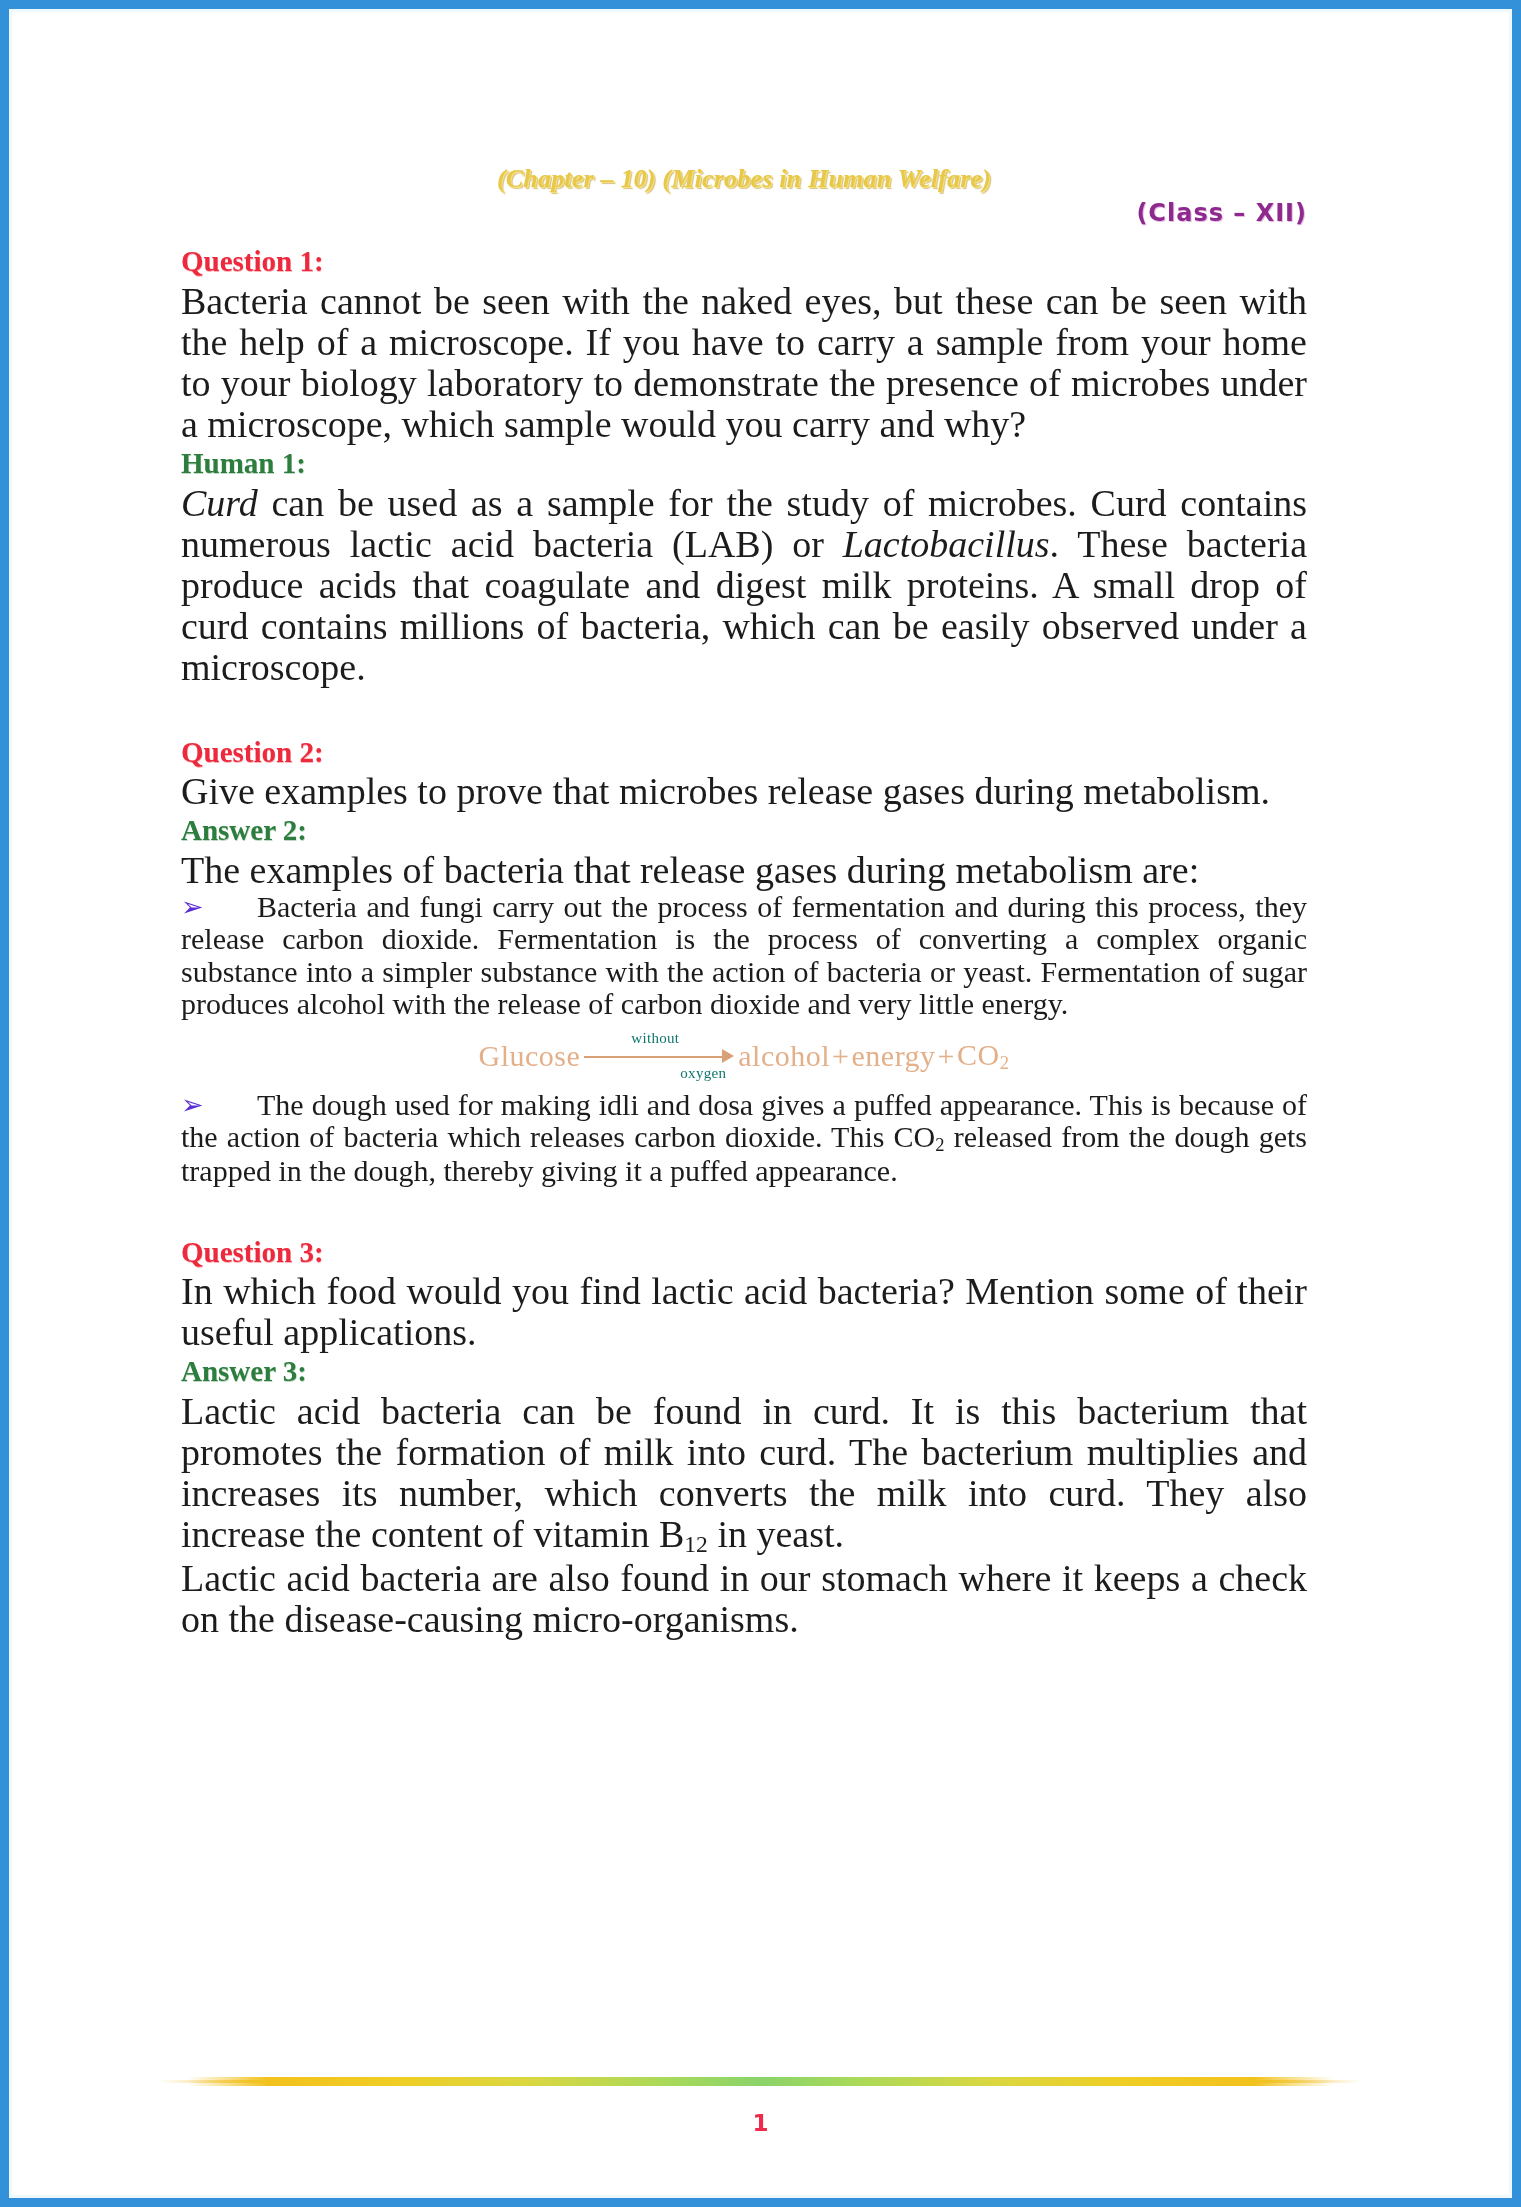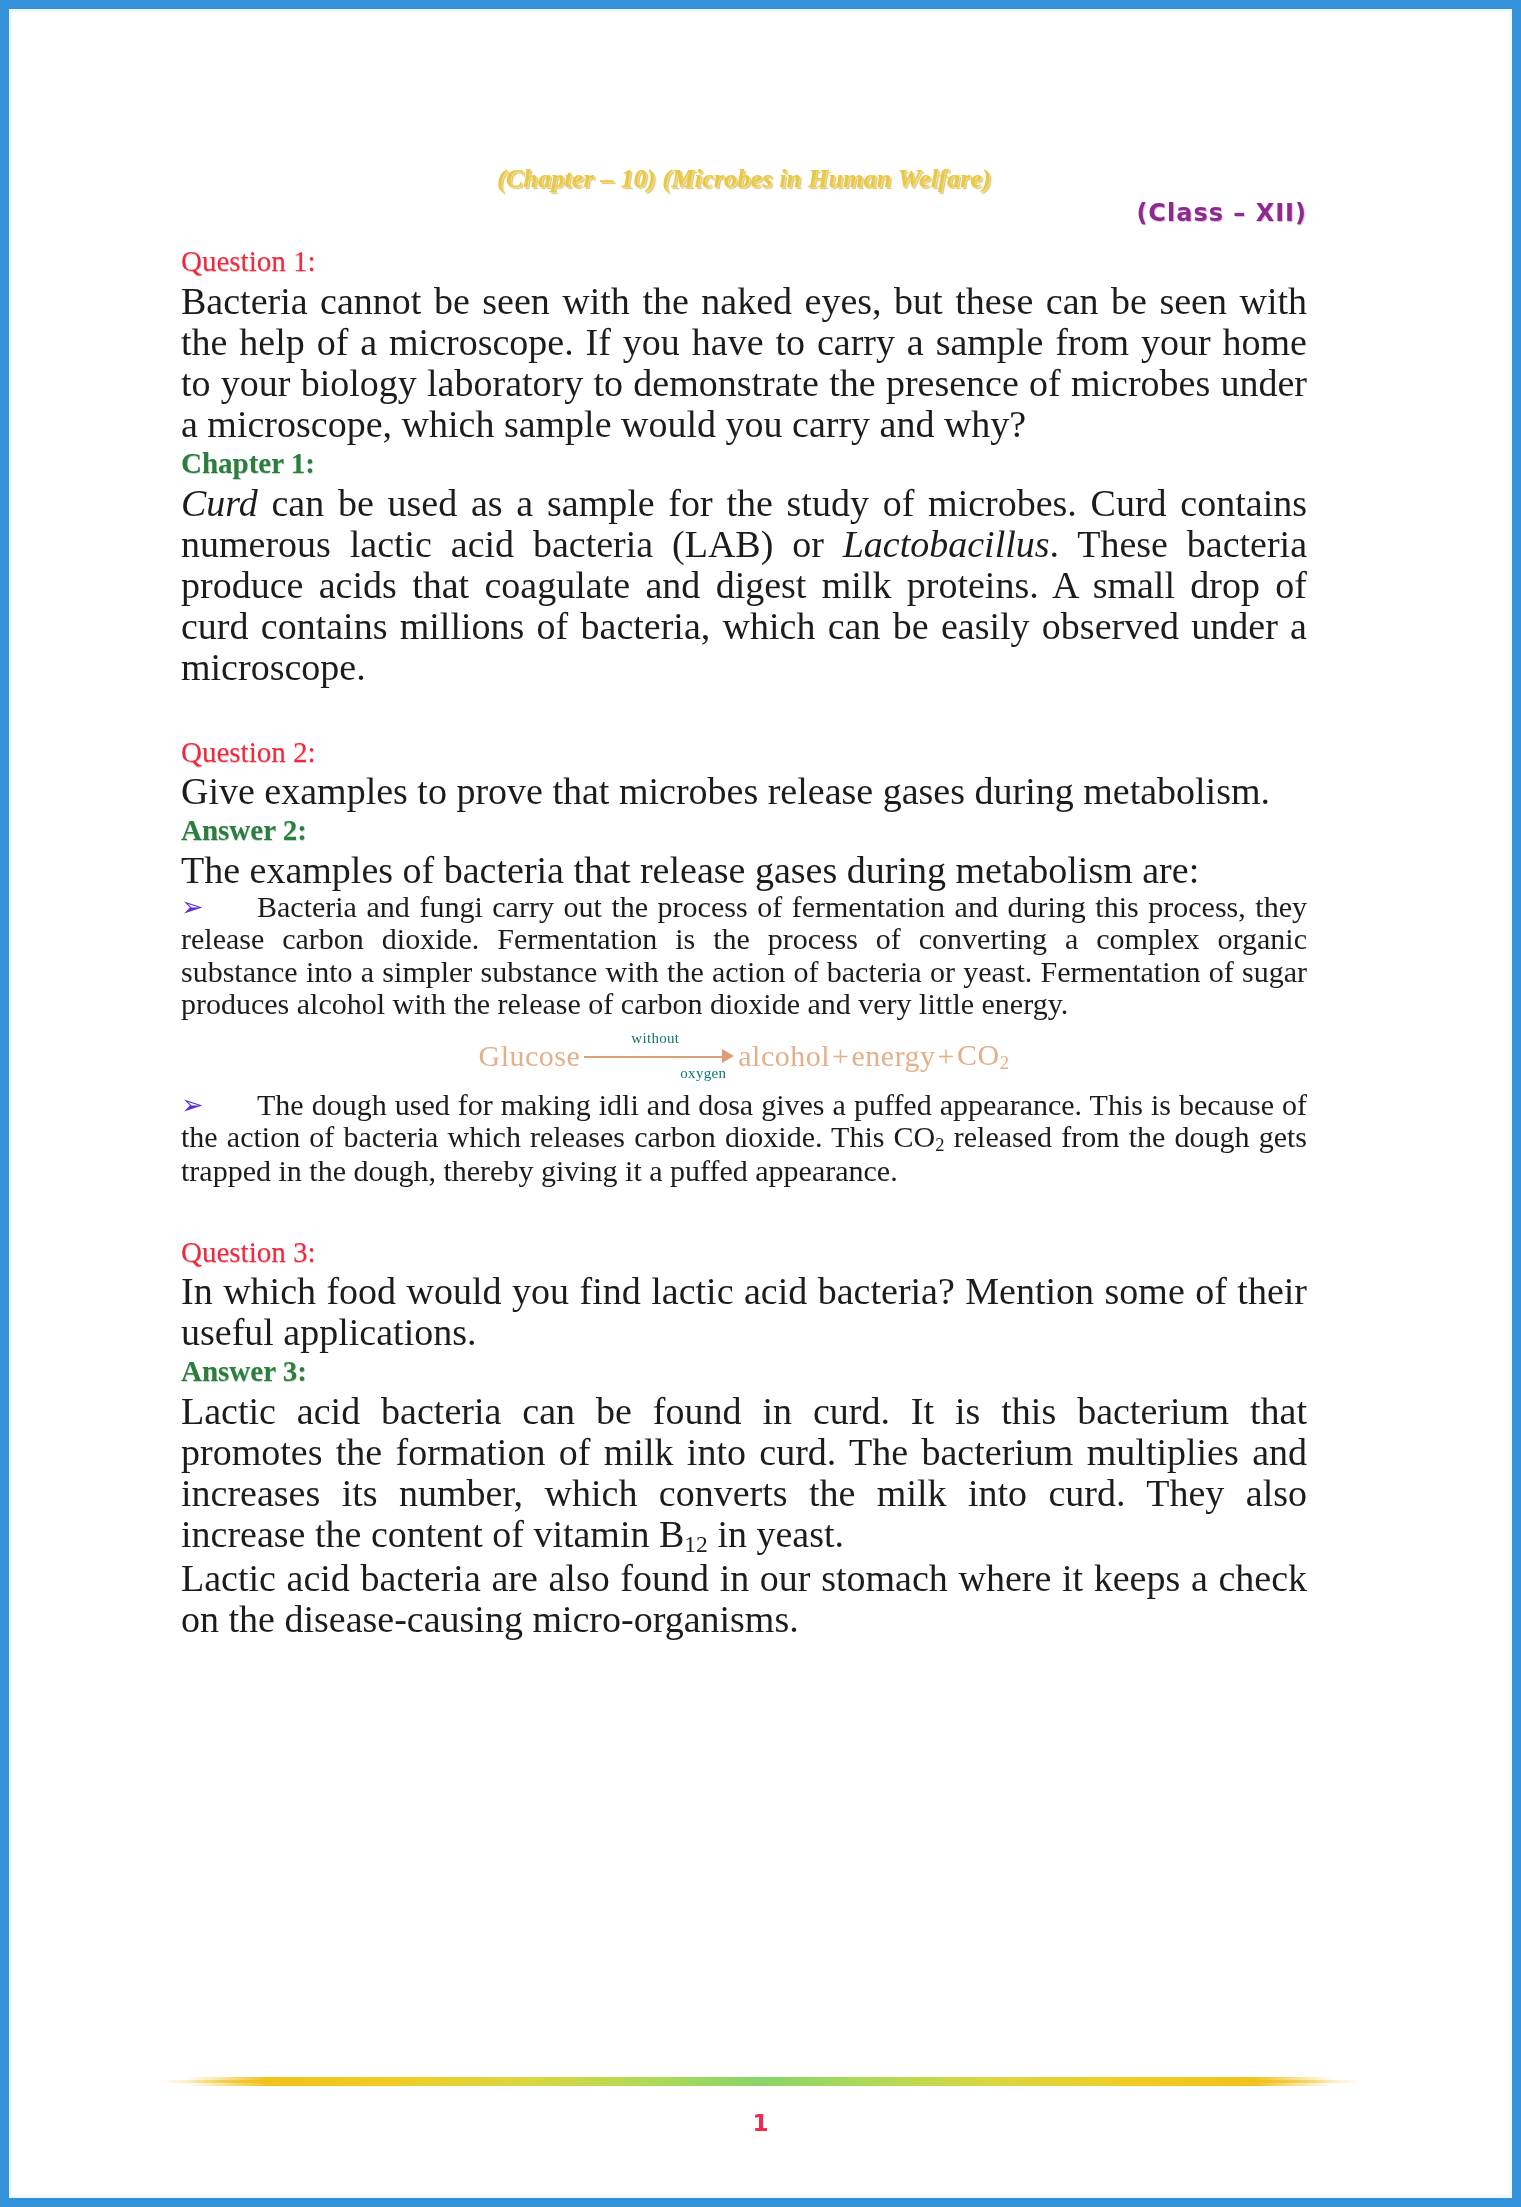--- a/index.html
+++ b/index.html
@@ -56,21 +56,21 @@
     font-weight: bold;
     font-size: 24px;
     letter-spacing: 1px;
     color: #8e2a8e;
     text-shadow: 1px 1px 0 rgba(200,120,200,0.5);
   }
 
   
   .q-head {
     color: #ed2a3d;
-    font-weight: normal;
+    font-weight: bold;
     font-size: 29px;
     margin: 0;
     line-height: 1.3;
     text-shadow: 0.5px 0.5px 0 rgba(237,42,61,0.35);
   }
   .a-head {
     color: #2c7d3e;
     font-weight: bold;
     font-size: 29px;
     margin: 0;
@@ -218,21 +218,21 @@
   <div class="page-inner-edge"></div>
 
   <div class="content">
 
     <div class="doc-title">(Chapter – 10) (Microbes in Human Welfare)</div>
     <div class="doc-subtitle">(Class – XII)</div>
 
     <div class="q-head">Question 1:</div>
     <p class="para">Bacteria cannot be seen with the naked eyes, but these can be seen with the help of a microscope. If you have to carry a sample from your home to your biology laboratory to demonstrate the presence of microbes under a microscope, which sample would you carry and why?</p>
 
-    <div class="a-head">Chapter 1:</div>
+    <div class="a-head">Human 1:</div>
     <p class="para"><em>Curd</em><span> can be used as a sample for the study of microbes. Curd contains numerous lactic acid bacteria (LAB) or </span><em>Lactobacillus</em><span>. These bacteria produce acids that coagulate and digest milk proteins. A small drop of curd contains millions of bacteria, which can be easily observed under a microscope.</span></p>
 
     <div class="spacer-block"></div>
 
     <div class="q-head">Question 2:</div>
     <p class="para noj">Give examples to prove that microbes release gases during metabolism.</p>
 
     <div class="a-head">Answer 2:</div>
     <p class="para noj">The examples of bacteria that release gases during metabolism are:</p>
 

